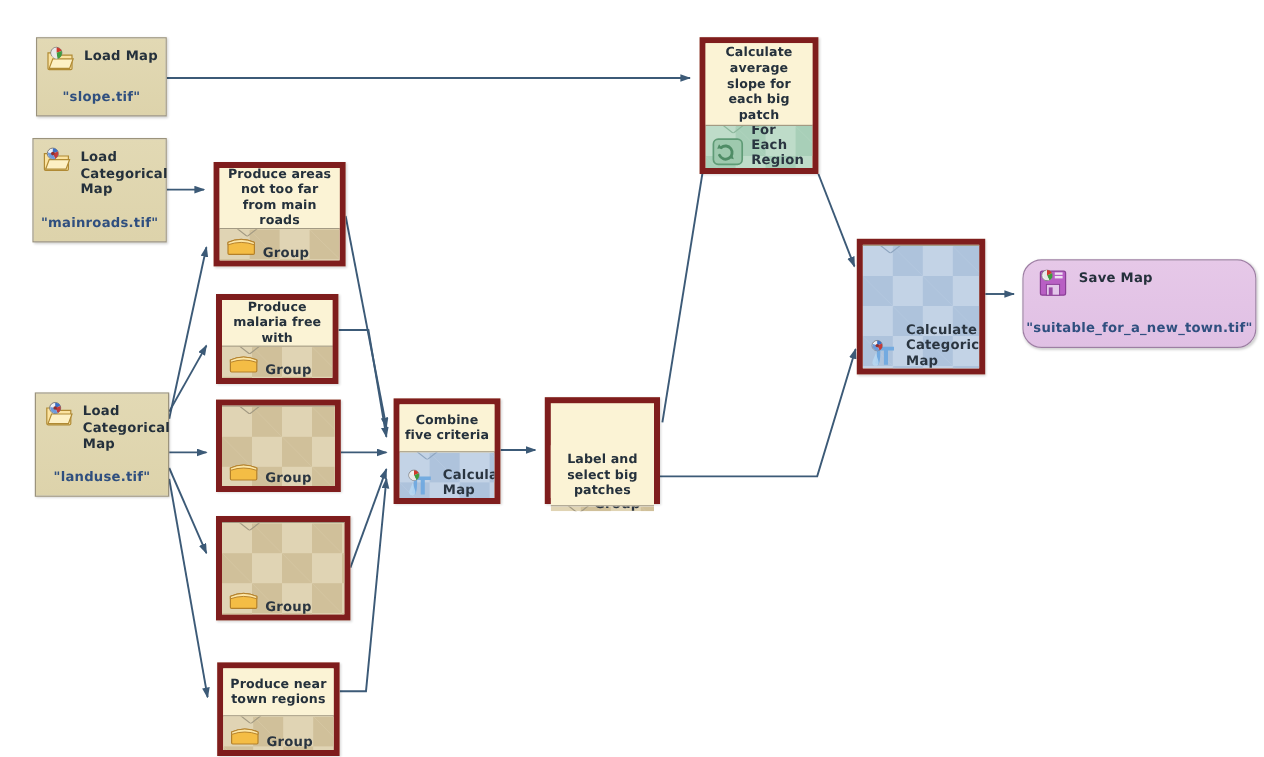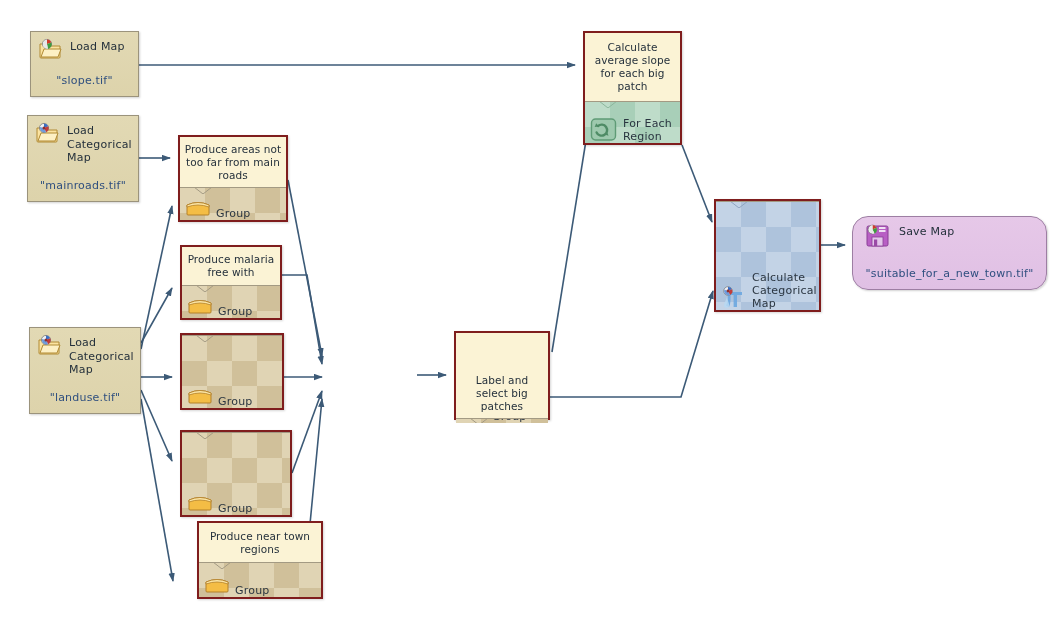--- a/index.html
+++ b/index.html
@@ -5,21 +5,21 @@
   html,body{margin:0;padding:0;background:#ffffff;}
   body{
     width:1053px;height:631px;position:relative;overflow:hidden;
     font-family:"DejaVu Sans","Liberation Sans",sans-serif;
     -webkit-font-smoothing:antialiased;
   }
   #canvas{position:absolute;inset:0;width:1053px;height:631px;}
   #edges{position:absolute;left:0;top:0;width:1053px;height:631px;pointer-events:none;}
 
   
-  .node{position:absolute;box-sizing:border-box;}
+  .node{position:absolute;box-sizing:border-box;font-weight:bold;}
 
   
   .io{
     border:1px solid #9a9380;
     display:flex;flex-direction:column;justify-content:space-between;
     box-shadow:1px 1px 2px rgba(0,0,0,.18);
   }
   .io.load{background:linear-gradient(180deg,#e2d9b4 0%,#ddd3ab 100%);border-color:#9d9madd;border-color:#9b937c;}
   .io.save{background:linear-gradient(180deg,#e6c8e8 0%,#e0c0e4 100%);border-color:#9d7ea3;border-radius:16px;}
   .io-head{display:flex;align-items:flex-start;gap:6px;padding:6px 6px 0 7px;}
@@ -27,21 +27,21 @@
     font-size:11px;color:#24303b;line-height:13.5px;letter-spacing:.2px;
     padding-top:2px;
   }
   .io-file{
     font-size:11px;color:#2f4f7f;text-align:center;padding-bottom:9px;
     letter-spacing:.2px;
   }
 
   
   .proc{
-    border:2px solid #7f1d1d;
+    border:5px solid #7f1d1d;
     display:flex;flex-direction:column;
     box-shadow:1px 1px 2px rgba(0,0,0,.16);
     background:#fbf3d5;
   }
   .proc-title{
     flex:0 0 auto;
     background:#fbf3d5;
     font-size:10.5px;line-height:13px;color:#25313c;
     text-align:center;display:flex;align-items:center;justify-content:center;
     padding:3px 4px;letter-spacing:.1px;
@@ -240,38 +240,59 @@
       <span class="icon-wrap">
         <svg width="26" height="22" viewBox="0 0 26 22">
           <path d="M2,9 q11,-5 22,0 v9 a1,1 0 0 1 -1,1 h-20 a1,1 0 0 1 -1,-1 z" fill="#f4bd45" stroke="#b3802a" stroke-width="1"></path>
           <path d="M2,9 q11,-5 22,0 v2 q-11,-4 -22,0 z" fill="#fce6a6" stroke="#b3802a" stroke-width=".8"></path>
         </svg>
       </span>
       <span class="body-label">Group</span>
     </div>
   </div>
 
-  <div class="node proc" style="left:181px;top:521px;width:126px;height:78px;margin-left:16px;">
+  <div class="node proc" style="left:181px;top:552px;width:102px;height:78px;">
     <div class="proc-title" style="height:33px;">Produce near town regions</div>
     <div class="proc-body body-tan">
       <span class="notch">
         <svg width="18" height="7" viewBox="0 0 18 7">
             <path d="M0,0 L9,7 L18,0" fill="none" stroke="#a39a83" stroke-width="1"></path>
           </svg>
       </span>
       <span class="icon-wrap">
         <svg width="26" height="22" viewBox="0 0 26 22">
           <path d="M2,9 q11,-5 22,0 v9 a1,1 0 0 1 -1,1 h-20 a1,1 0 0 1 -1,-1 z" fill="#f4bd45" stroke="#b3802a" stroke-width="1"></path>
           <path d="M2,9 q11,-5 22,0 v2 q-11,-4 -22,0 z" fill="#fce6a6" stroke="#b3802a" stroke-width=".8"></path>
         </svg>
       </span>
       <span class="body-label">Group</span>
     </div>
   </div>
 
+  <div class="node proc" style="left:328px;top:332px;width:89px;height:88px;">
+    <div class="proc-title" style="height:33px;">Combine five criteria</div>
+    <div class="proc-body body-blue">
+      <span class="notch">
+        <svg width="18" height="7" viewBox="0 0 18 7">
+            <path d="M0,0 L9,7 L18,0" fill="none" stroke="#8fa6c0" stroke-width="1"></path>
+          </svg>
+      </span>
+      <span class="icon-wrap">
+        <svg width="26" height="24" viewBox="0 0 26 24">
+          <path d="M5,6 h16 v3 h-5 v12 h-3.4 v-12 h-3 c0,6 -0.2,9 -1.6,12 l-3,-1.4 c1.6,-2.8 1.8,-5.6 1.8,-10.6 h-1.8 z" fill="#6ea8e0" opacity=".92"></path>
+          <path d="M6,11 c-1.5,4 -3,6.5 -3,8.2 a2.6,2.6 0 0 0 5.2,0 c0,-1.7 -1.4,-4.2 -2.2,-8.2 z" fill="#b7d8f2" opacity=".85"></path>
+          <circle cx="7" cy="5" r="4.3" fill="#f0f0f0" stroke="#7a7a7a" stroke-width=".7"></circle>
+          <path d="M7,0.8 a4.3,4.3 0 0 1 3.9,2.5 l-3.9,1.7 z" fill="#cf3a2c"></path>
+          <path d="M7,5 l3.9,-1.7 a4.3,4.3 0 0 1 -2,5.6 z" fill="#3f9b3f"></path>
+          <path d="M7,5 l1.9,3.9 a4.3,4.3 0 0 1 -5.6,-5.4 z" fill="#e9e9e9"></path>
+        </svg>
+      </span>
+      <span class="body-label">Calculate Map</span>
+    </div>
+  </div>
 
   <div class="node proc" style="left:454px;top:331px;width:96px;height:89px;">
     <div class="proc-title" style="height:44px;margin-top:35px;">Label and select big patches</div>
     <div class="proc-body body-tan">
       <span class="notch">
         <svg width="18" height="7" viewBox="0 0 18 7">
             <path d="M0,0 L9,7 L18,0" fill="none" stroke="#a39a83" stroke-width="1"></path>
           </svg>
       </span>
       <span class="icon-wrap">

